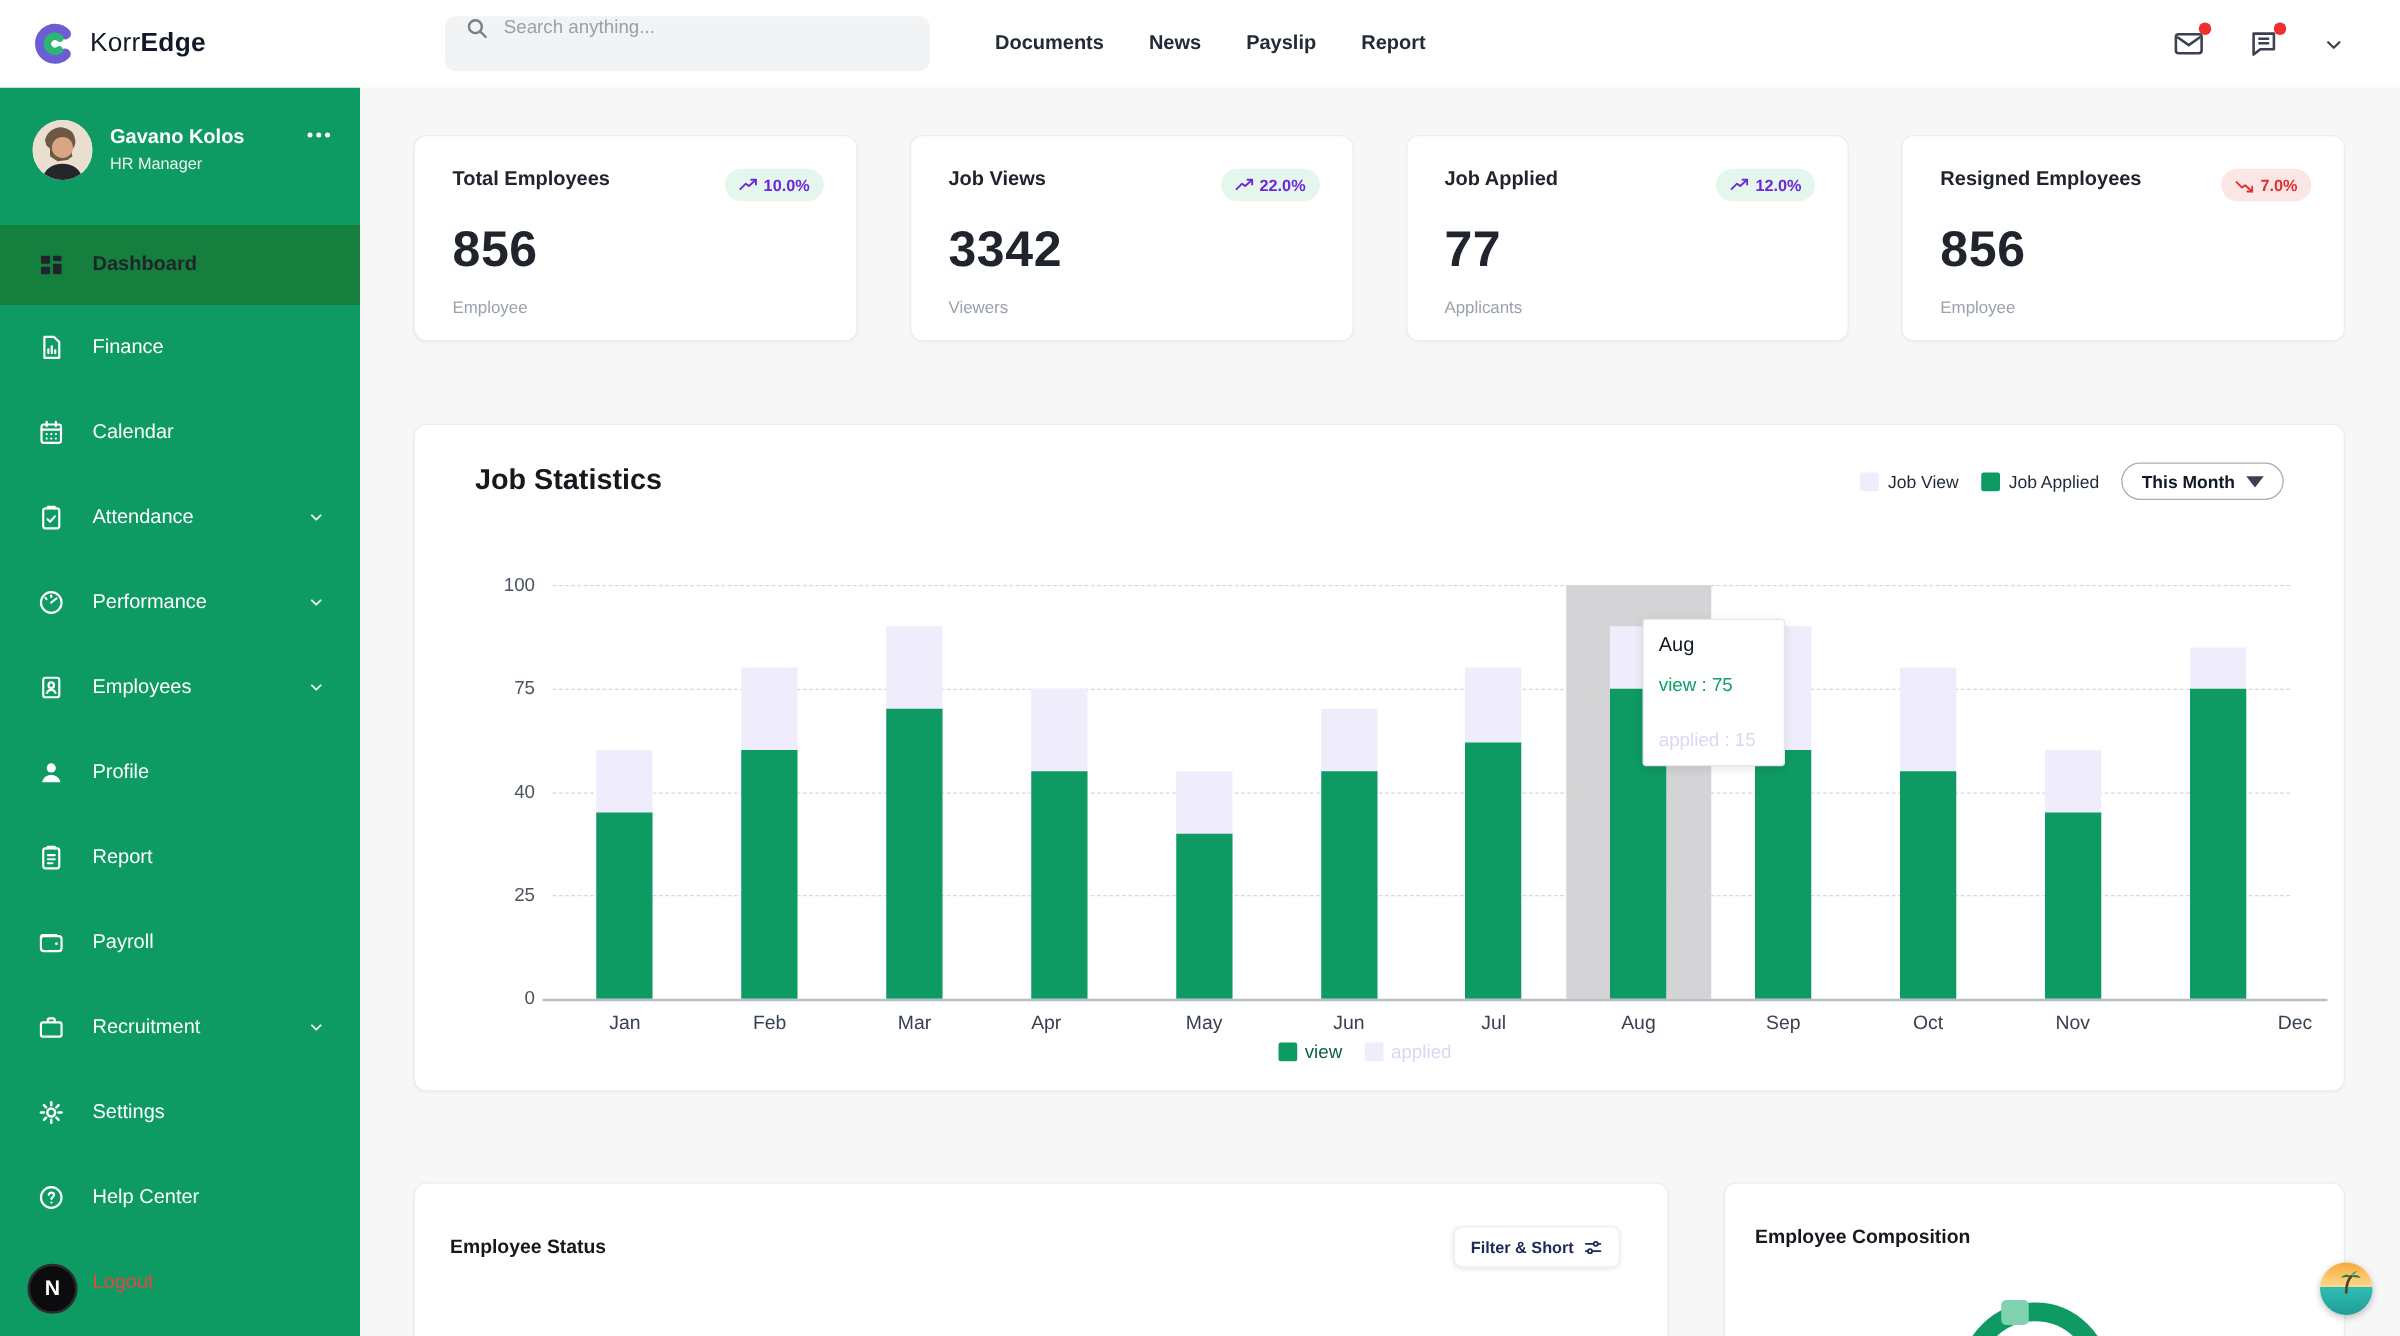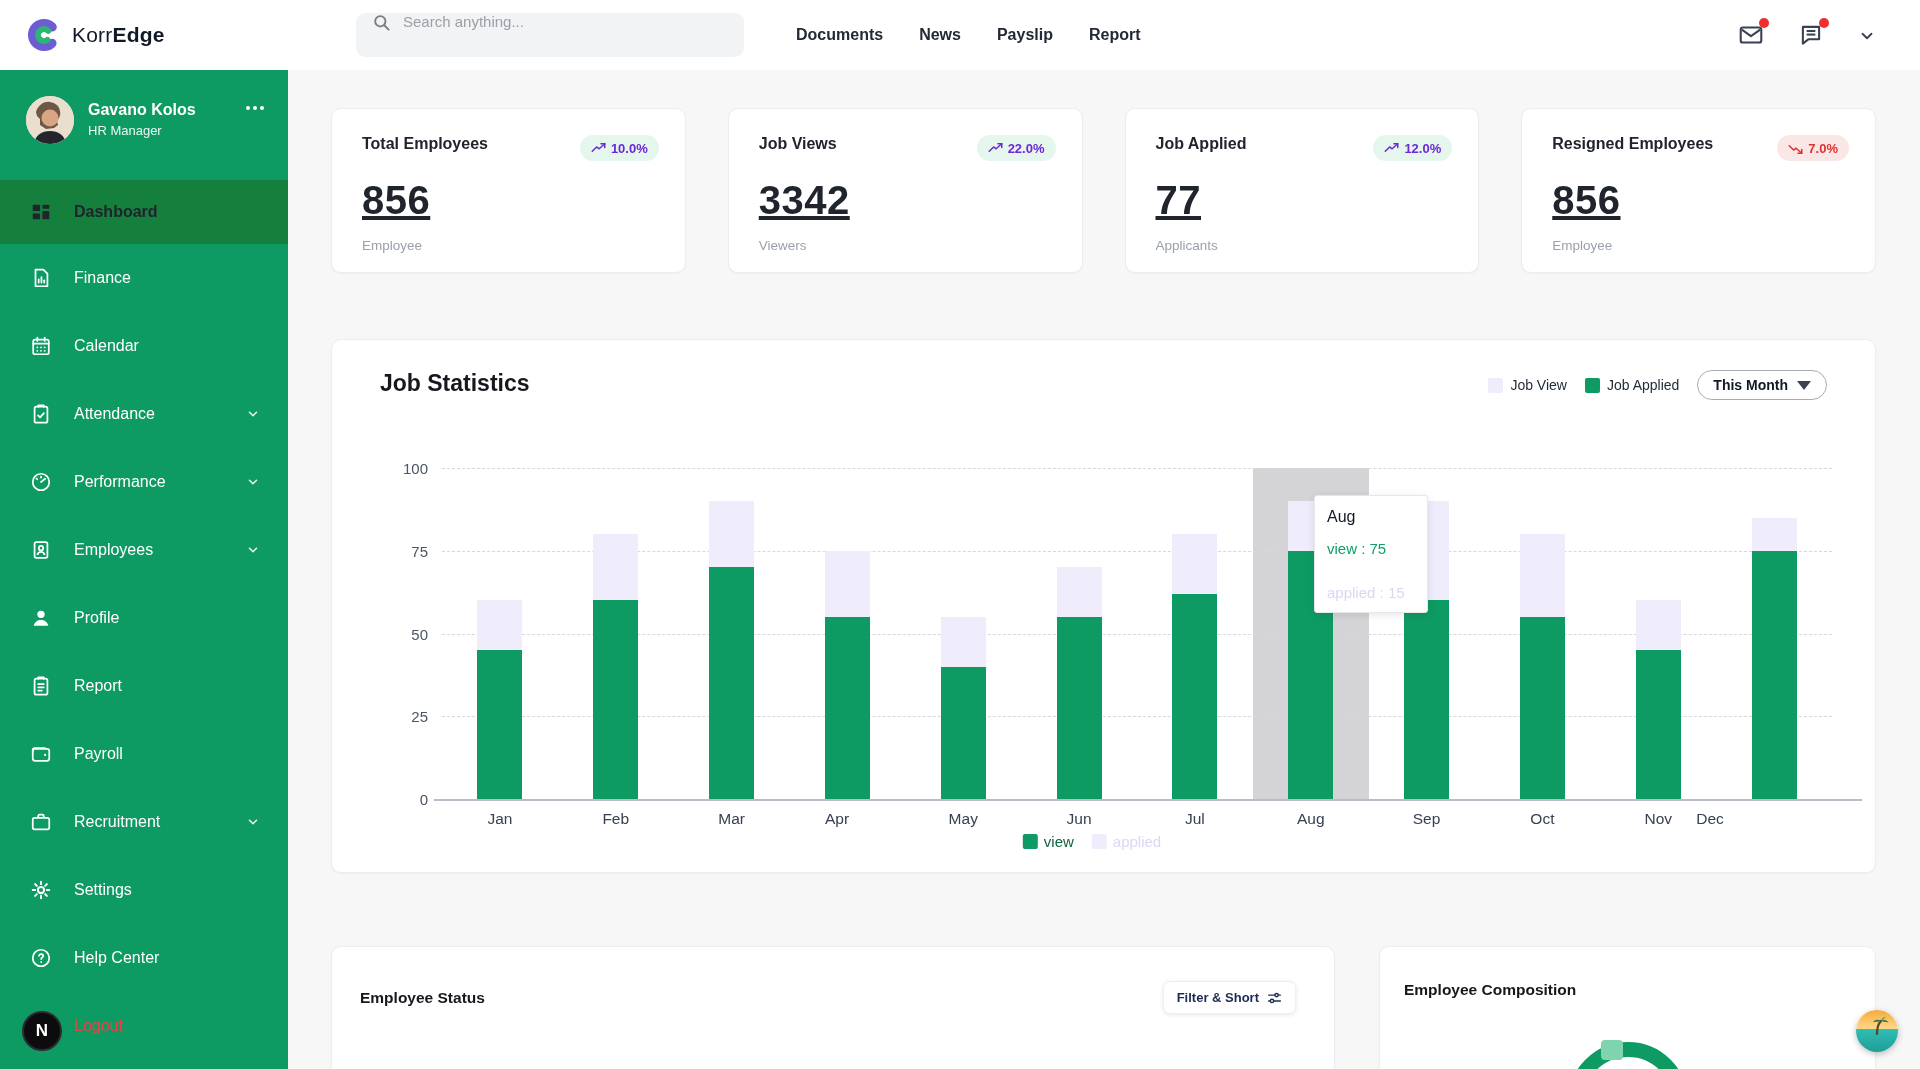--- a/index.html
+++ b/index.html
@@ -53,21 +53,21 @@
   .stat-row { display:flex; gap:42px; }
   .card { background:#fff; border:1px solid #ededf0; border-radius:10px;
     box-shadow:0 1px 2px rgba(16,24,40,.04); }
   .stat-card { width:355px; height:165px; padding:26px 26px 0 30px; }
   .stat-head { display:flex; align-items:flex-start; justify-content:space-between; }
   .stat-title { font-size:16px; font-weight:700; color:#20242c; }
   .pill { display:flex; align-items:center; gap:5px; height:26px; padding:0 11px;
     border-radius:13px; font-size:13px; font-weight:600; }
   .pill.up   { background:#e5f6ec; color:#6d28d9; }
   .pill.down { background:#fbe6e6; color:#e03131; }
-  .stat-value { font-size:40px; font-weight:800; color:#20242c; margin-top:17px; letter-spacing:.5px;text-decoration:underline; }
+  .stat-value { font-size:40px; font-weight:800; color:#20242c; margin-top:17px; letter-spacing:.5px; }
   .stat-sub { font-size:13.5px; color:#9aa1ab; margin-top:15px; }
 
   
   .chart-card { position:relative; width:1545px; height:534px; margin-top:66px; }
   .chart-title { position:absolute; left:48px; top:30px; font-size:23px; font-weight:800; color:#16181d; }
   .chart-controls { position:absolute; right:48px; top:30px; display:flex; align-items:center; gap:18px; }
   .lg-item { display:flex; align-items:center; gap:7px; font-size:14px; color:#1f2937; cursor:pointer; }
   .lg-swatch { width:15px; height:15px; border-radius:2px; }
   .sw-lav { background:#efecfb; }
   .sw-grn { background:#0e9a63; }
@@ -466,21 +466,21 @@
         <span class="caret-down"></span>
       </span>
     </div>
 
     <div class="plot">
         <div class="axisline" style="top: 331px;"></div>
         <div class="ytick" style="top: 331px;">0</div>
         <div class="gridline" style="top: 248.25px;"></div>
         <div class="ytick" style="top: 248.25px;">25</div>
         <div class="gridline" style="top: 165.5px;"></div>
-        <div class="ytick" style="top: 165.5px;">50</div>
+        <div class="ytick" style="top: 165.5px;">40</div>
         <div class="gridline" style="top: 82.75px;"></div>
         <div class="ytick" style="top: 82.75px;">75</div>
         <div class="gridline" style="top: 0px;"></div>
         <div class="ytick" style="top: 0px;">100</div>
         <div class="bar" style="left: 35.4167px; width: 45px; height: 198.6px; background: rgb(239, 236, 251);"></div>
         <div class="bar" style="left: 35.4167px; width: 45px; height: 148.95px; background: rgb(14, 154, 99);"></div>
         <div class="month-label" style="left: 57.9167px;">Jan</div>
         <div class="bar" style="left: 151.25px; width: 45px; height: 264.8px; background: rgb(239, 236, 251);"></div>
         <div class="bar" style="left: 151.25px; width: 45px; height: 198.6px; background: rgb(14, 154, 99);"></div>
         <div class="month-label" style="left: 173.75px;">Feb</div>
@@ -507,21 +507,21 @@
         <div class="bar" style="left: 962.083px; width: 45px; height: 198.6px; background: rgb(14, 154, 99);"></div>
         <div class="month-label" style="left: 984.583px;">Sep</div>
         <div class="bar" style="left: 1077.92px; width: 45px; height: 264.8px; background: rgb(239, 236, 251);"></div>
         <div class="bar" style="left: 1077.92px; width: 45px; height: 182.05px; background: rgb(14, 154, 99);"></div>
         <div class="month-label" style="left: 1100.42px;">Oct</div>
         <div class="bar" style="left: 1193.75px; width: 45px; height: 198.6px; background: rgb(239, 236, 251);"></div>
         <div class="bar" style="left: 1193.75px; width: 45px; height: 148.95px; background: rgb(14, 154, 99);"></div>
         <div class="month-label" style="left: 1216.25px;">Nov</div>
         <div class="bar" style="left: 1309.58px; width: 45px; height: 281.35px; background: rgb(239, 236, 251);"></div>
         <div class="bar" style="left: 1309.58px; width: 45px; height: 248.25px; background: rgb(14, 154, 99);"></div>
-        <div class="month-label" style="left: 1268px;">Dec</div>
+        <div class="month-label" style="left: 1394px;">Dec</div>
 
       <div class="tooltip">
         <div class="tt-month">Aug</div>
         <div class="tt-view">view : 75</div>
         <div class="tt-applied">applied : 15</div>
       </div>
 
       <div class="legend-bottom">
         <span class="lb-item">
           <span class="lg-swatch sw-grn"></span>

